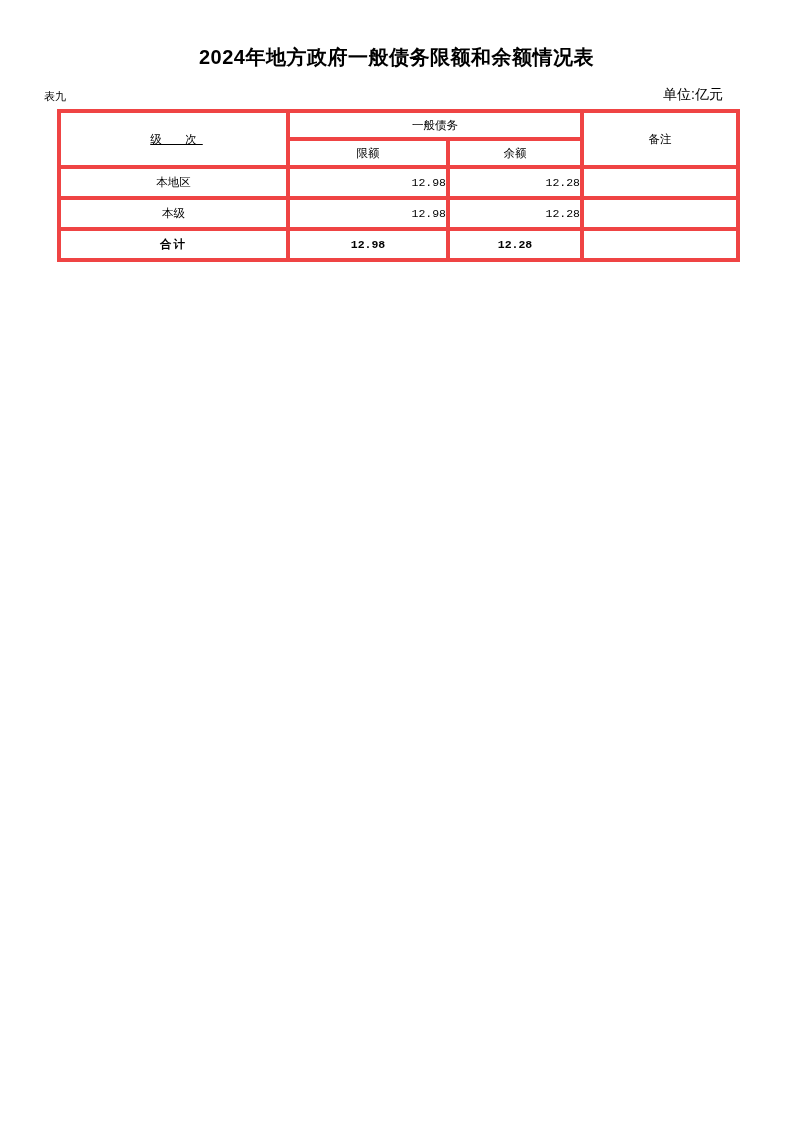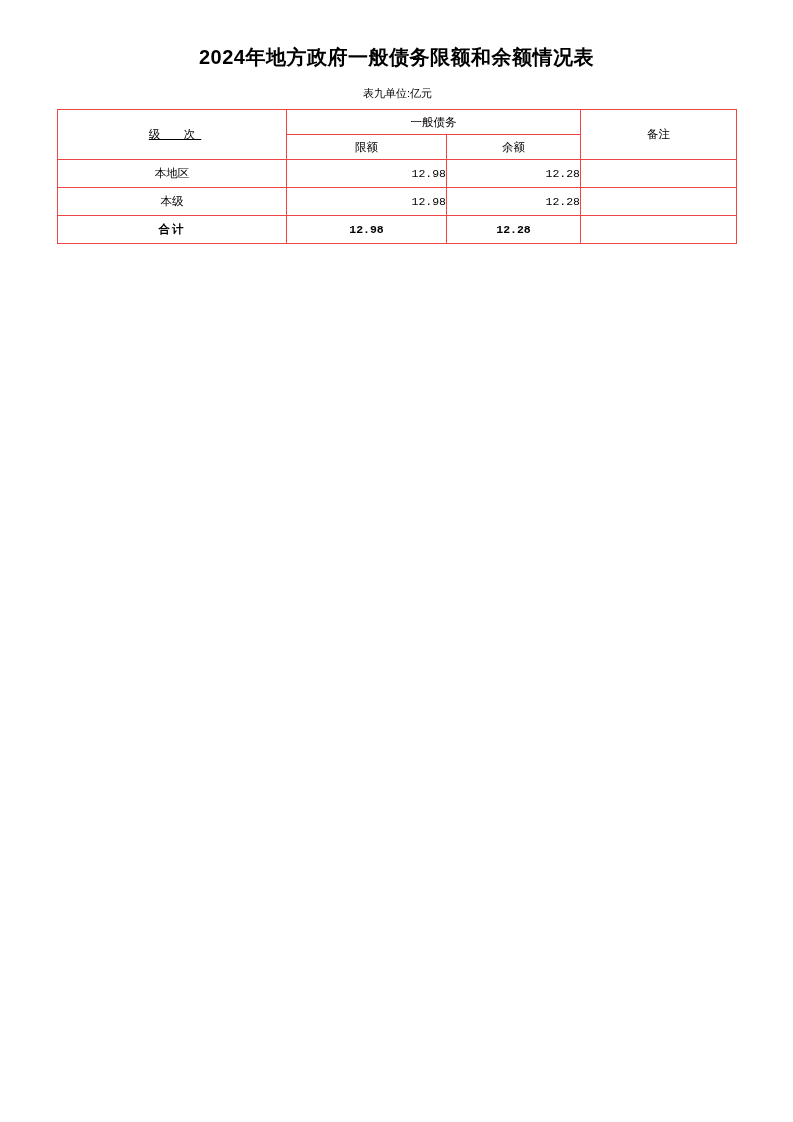--- a/index.html
+++ b/index.html
@@ -28,46 +28,46 @@
     width: 793px;
     text-align: center;
     font-size: 20px;
     font-weight: bold;
     letter-spacing: 0.5px;
     font-family: "Liberation Sans", "DejaVu Sans", sans-serif;
   }
   .meta-row {
     position: absolute;
     top: 86px;
-    left: 58px;
+    left: 44px;
     width: 679px;
     display: flex;
-    justify-content: center;
+    justify-content: space-between;
     align-items: flex-end;
     font-size: 11px;
     font-family: Liberation Sans, sans-serif;
   }
   .meta-left {
     font-size: 11px;
   }
   .meta-right {
-    font-size: 11px;
+    font-size: 14px;
   }
   table.debt-table {
     position: absolute;
     top: 109px;
     left: 57px;
     width: 679px;
     border-collapse: collapse;
     table-layout: fixed;
     font-family: "Liberation Sans", "DejaVu Sans", sans-serif;
   }
   table.debt-table td,
   table.debt-table th {
-    border: 1px solid #ef4444;
+    border: 4px solid #ef4444;
     font-weight: normal;
     font-size: 11.5px;
     padding: 0;
   }
   .col-level { width: 229px; }
   .col-limit { width: 160px; }
   .col-balance { width: 134px; }
   .col-remark { width: 156px; }
 
   .hdr {

